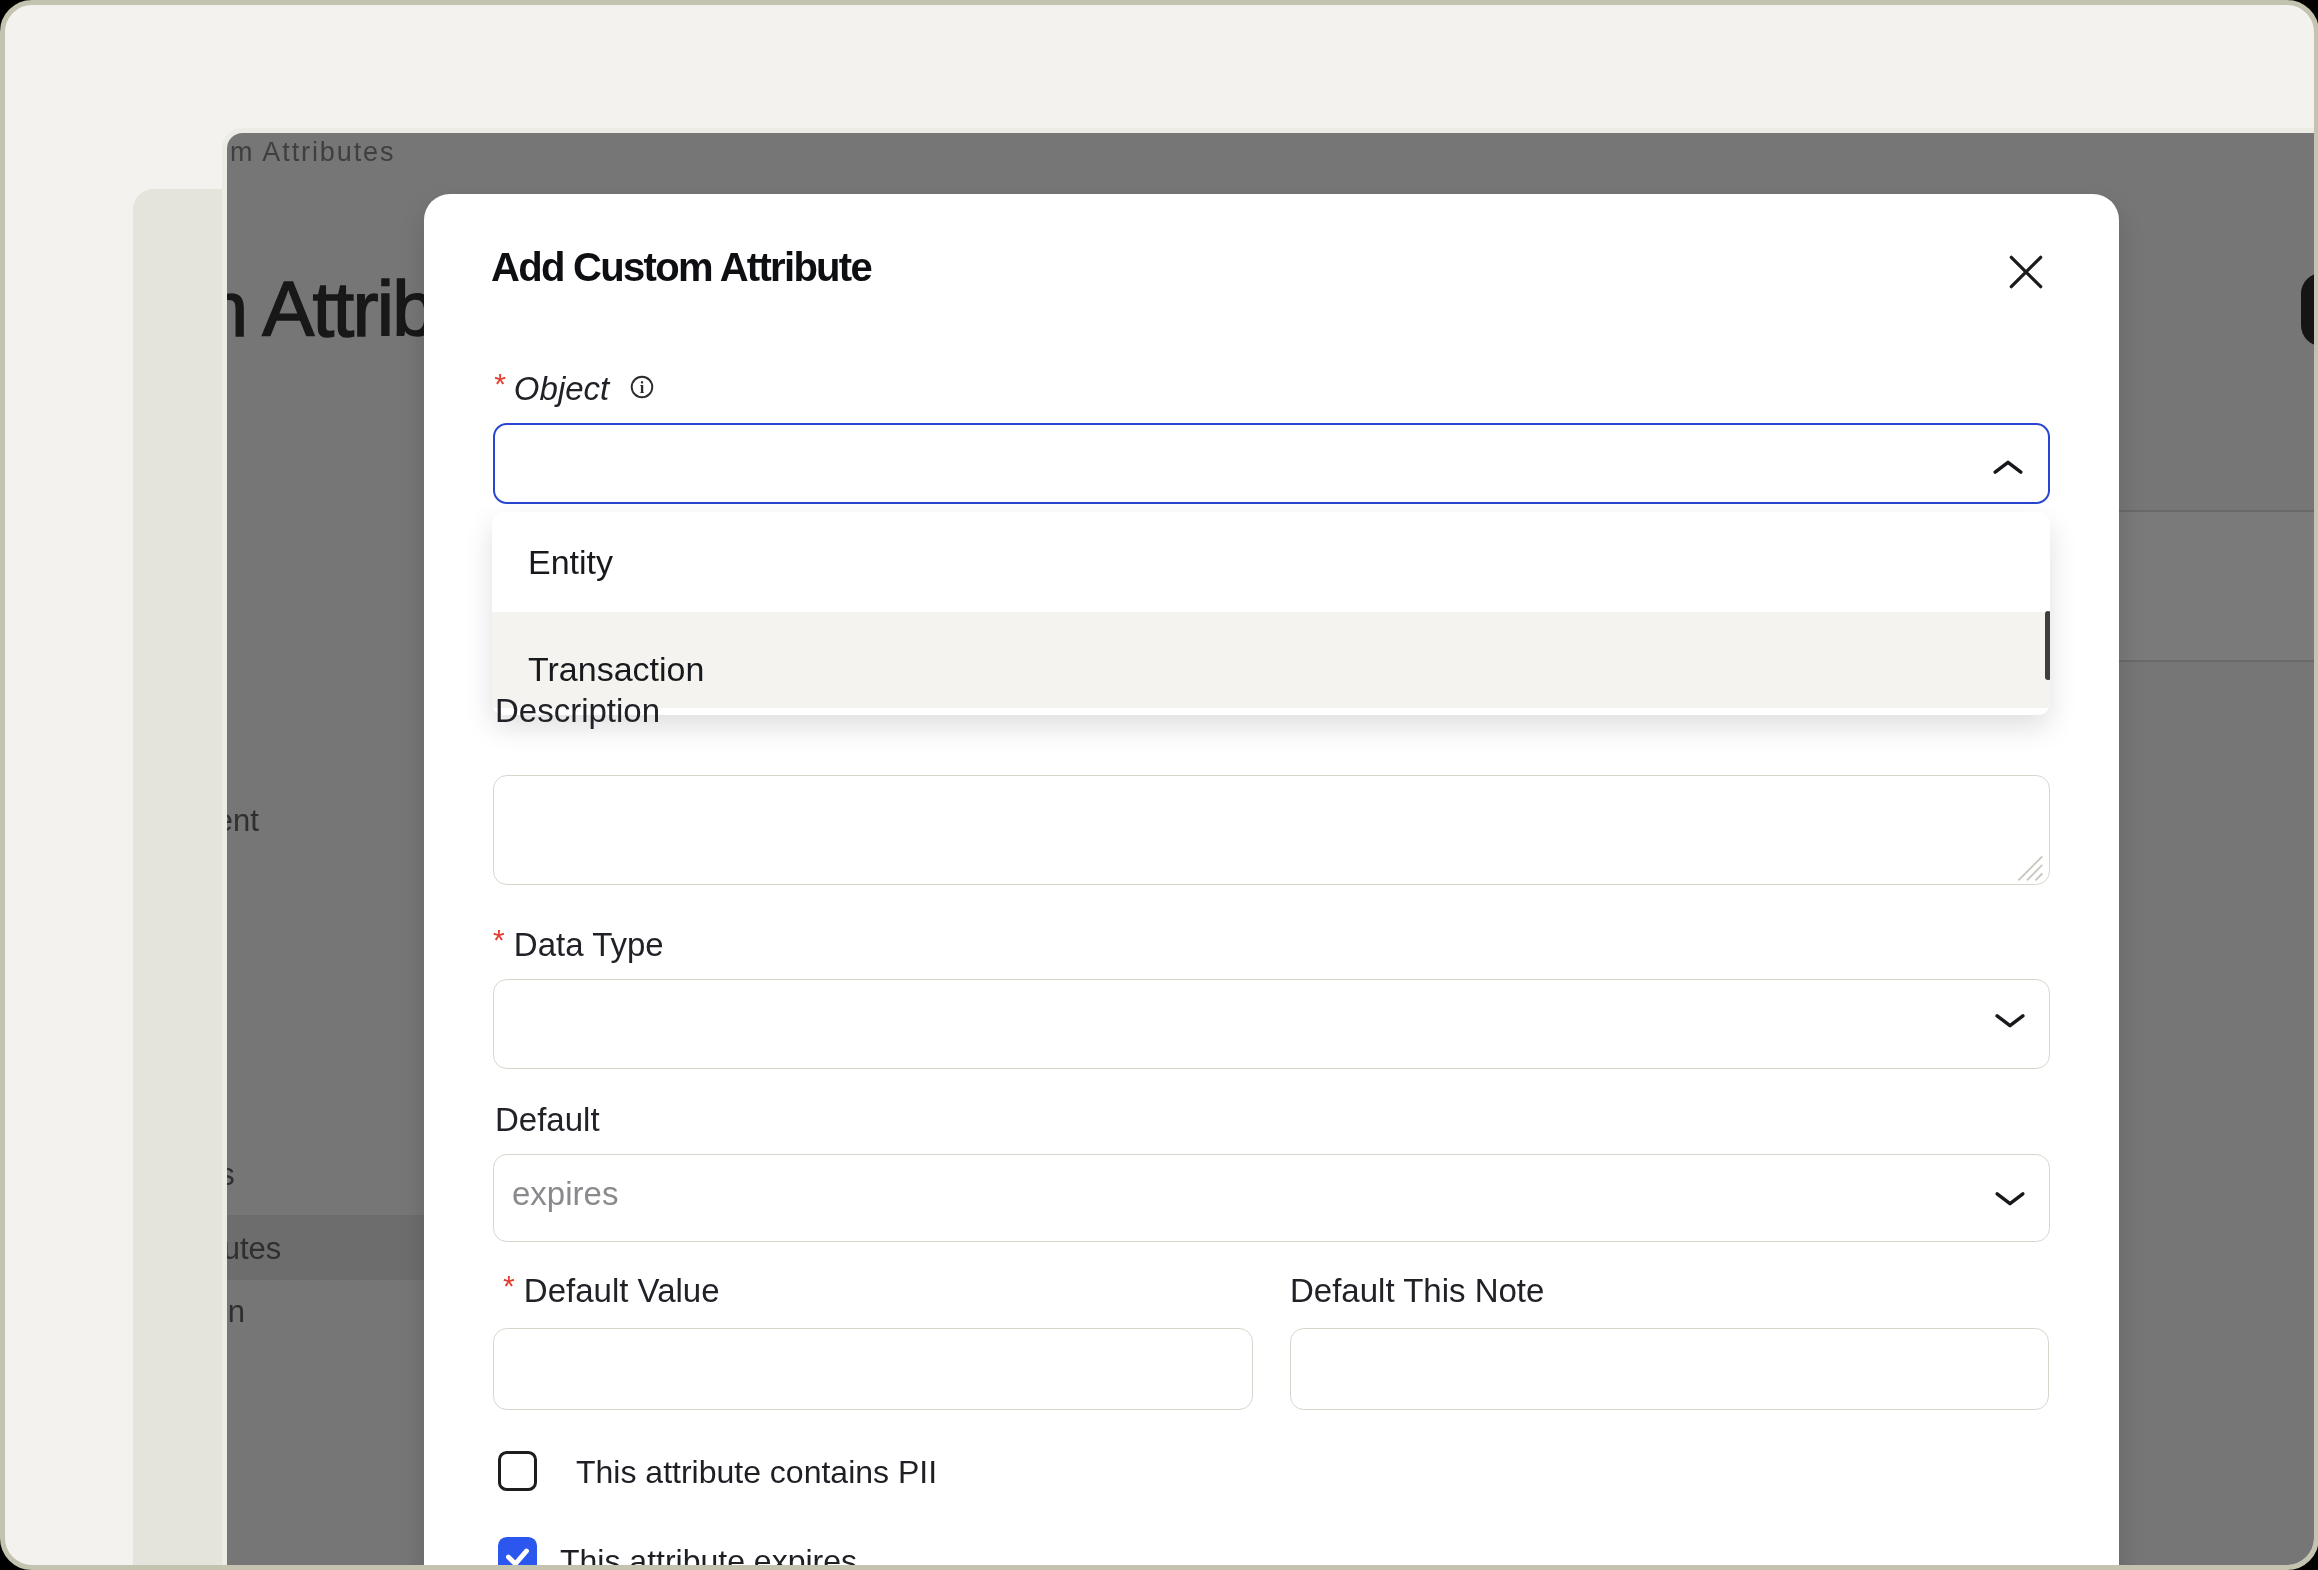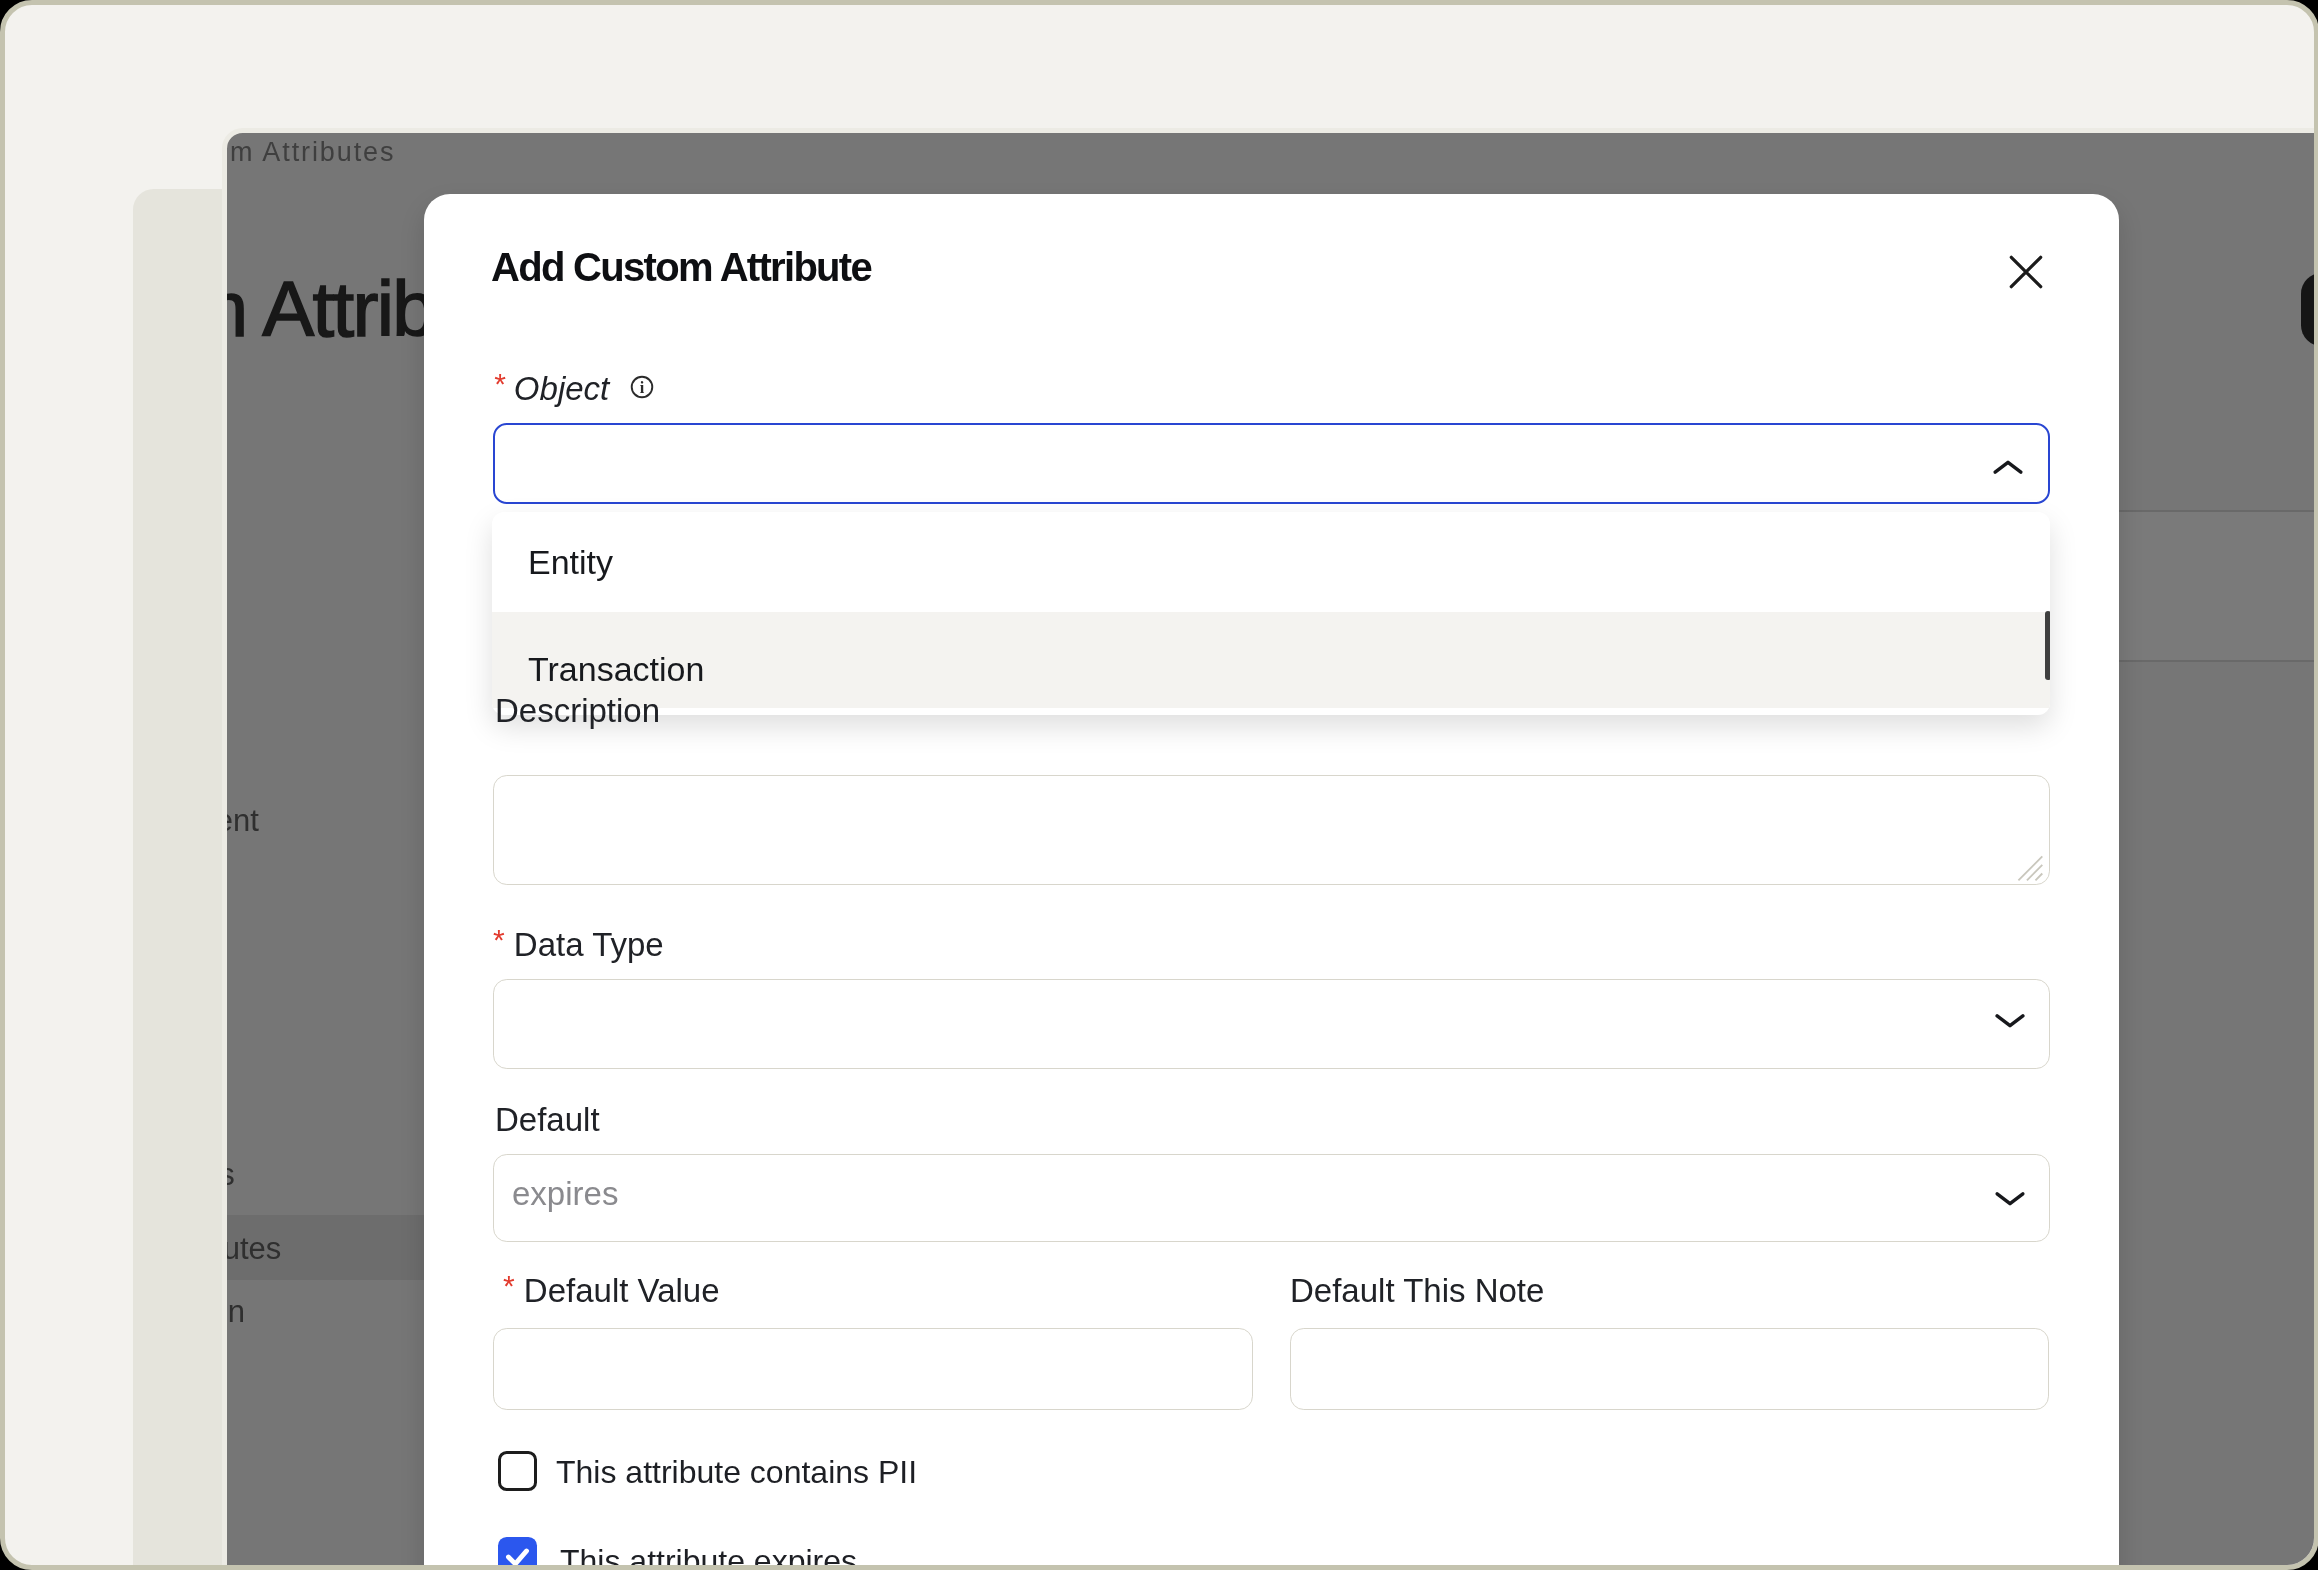--- a/index.html
+++ b/index.html
@@ -92,21 +92,21 @@
     <div class="ctrl" style="left:69px; top:960px; width:1557px; height:88px;"></div>
     <div class="lbl" style="left:88px; top:983px; color:#8a8a8e;">expires</div>
     <svg style="left:1570px; top:996px;" width="32" height="18" viewBox="0 0 37 21">
       <path d="M3.5 4.5 L18.5 16 L33.5 4.5" stroke="#17181c" stroke-width="4" stroke-linecap="round" stroke-linejoin="round" fill="none"></path>
     </svg>
     <div class="lbl" style="left:79px; top:1080px;"><span class="red">*</span> Default Value</div>
     <div class="lbl" style="left:866px; top:1080px;">Default This Note</div>
     <div class="ctrl" style="left:69px; top:1134px; width:760px; height:82px;"></div>
     <div class="ctrl" style="left:866px; top:1134px; width:759px; height:82px;"></div>
     <div class="chk" style="left:74px; top:1257px;"></div>
-    <div class="chktxt" style="left:132px; top:1262px;">This attribute contains PII</div>
+    <div class="chktxt" style="left:152px; top:1262px;">This attribute contains PII</div>
     <div class="chk2" style="left:74px; top:1343px;"></div>
     <svg style="left:74px; top:1343px;" width="39" height="40" viewBox="0 0 45 46">
       <path d="M12 23 L20 31 L33 16" stroke="#fff" stroke-width="5.5" stroke-linecap="round" stroke-linejoin="round" fill="none"></path>
     </svg>
     <div class="chktxt" style="left:136px; top:1351px;">This attribute expires</div>
   </div>
 </div>
 
 
 </body></html>

